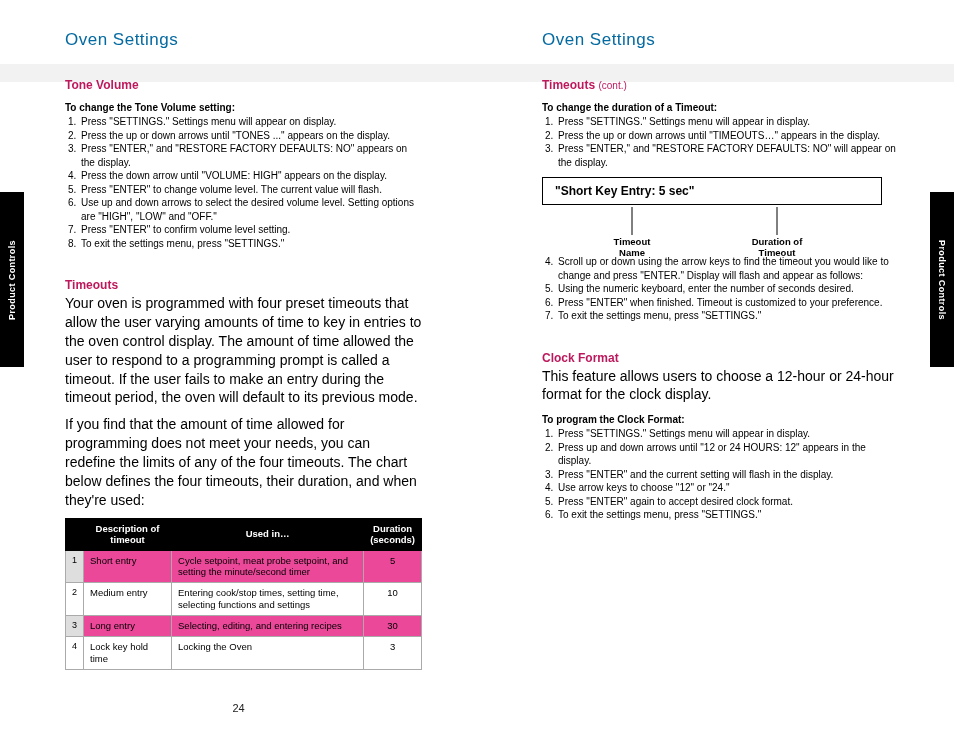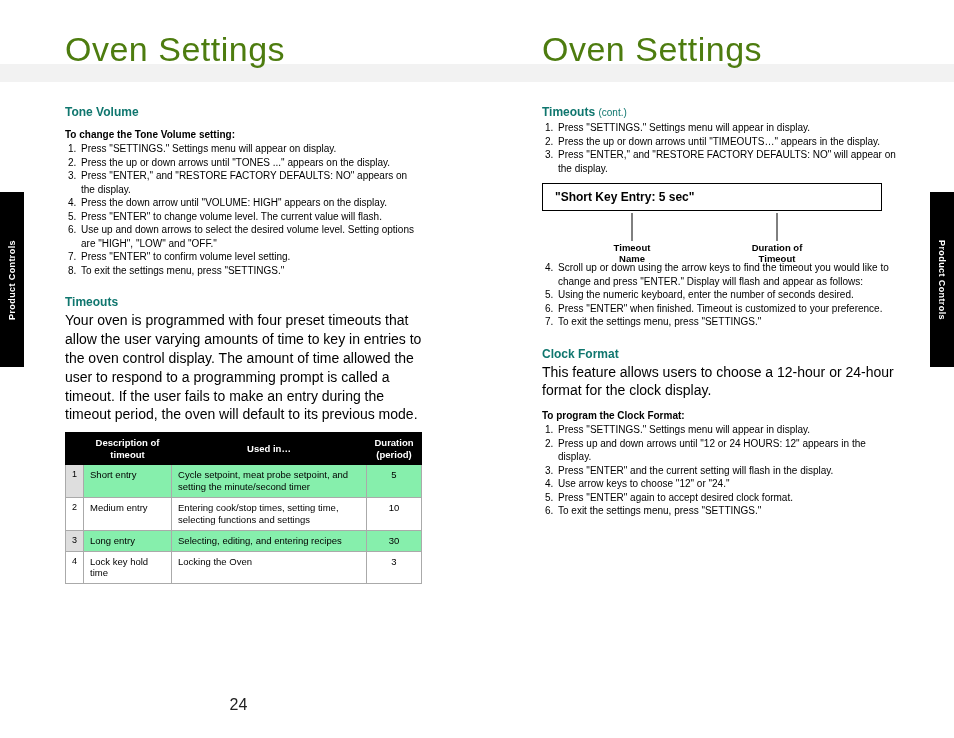--- a/index.html
+++ b/index.html
@@ -22,25 +22,25 @@
   .page {
     position: absolute;
     top: 0;
     width: 477px;
     height: 738px;
     padding: 30px 55px 0 65px;
   }
   .page-left { left: 0; padding-left: 65px; padding-right: 55px;}
   .page-right { left: 477px; padding-left: 65px; padding-right: 55px;}
   h1.page-title {
-    font-size: 34px;
+    font-size: 17px;
     font-weight: 300;
     letter-spacing: 0.5px;
-    margin-bottom: 36px;
-    color: #4d7c0f;
+    margin-bottom: 28px;
+    color: #0369a1;
   }
   .blacktab {
     position: absolute;
     background: #000;
     color: #fff;
     font-size: 9px;
     font-weight: 600;
     width: 24px;
     height: 175px;
     top: 192px;
@@ -48,23 +48,23 @@
     align-items: center;
     justify-content: center;
   }
   .blacktab.left { left: 0; }
   .blacktab.right { right: 0; }
   .blacktab span { transform: rotate(-90deg); white-space: nowrap; letter-spacing: 0.4px;}
   .blacktab.right span { transform: rotate(90deg); }
   h3.section {
     font-size: 12px;
     font-weight: 700;
-    margin-top: 18px;
+    margin-top: 28px;
     margin-bottom: 2px;
-    color: #0f766e;
+    color: #be185d;
   }
   h3.section .cont { font-weight: 400; font-size: 10px;}
   .bold-sub {
     font-size: 10px;
     font-weight: 700;
     margin-bottom: 2px;
     margin-top: 10px;
   }
   ol.steps {
     font-size: 10px;
@@ -91,21 +91,21 @@
     border: 1px solid #000;
     line-height: 1.2;
   }
   table.timeout-table th.numcol { width: 18px; background:#000; border:1px solid #000;}
   table.timeout-table td {
     border: 1px solid #aaa;
     padding: 4px 6px;
     vertical-align: top;
     line-height: 1.25;
   }
-  table.timeout-table tr.alt td { background: #86efac; }
+  table.timeout-table tr.alt td { background: #ec4899; }
   table.timeout-table td.idx {
     background: #efefef;
     text-align: center;
     width: 18px;
     font-size: 9px;
   }
   table.timeout-table tr:nth-child(even) td.idx { background:#fff;}
   table.timeout-table tr.alt td.idx { background:#dedede;}
   table.timeout-table td.dur { text-align: center; width: 55px;}
   table.timeout-table th.desc { width: 88px;}
@@ -128,21 +128,21 @@
     font-size: 9.5px;
   }
   .callouts svg { position:absolute; top:0; left:0; }
   .callouts .lbl { position:absolute; text-align:center; line-height:1.15; font-weight:600;}
   .callouts .lbl1 { left: 45px; top: 30px; width: 90px;}
   .callouts .lbl2 { left: 185px; top: 30px; width: 100px;}
 
   .pagenum {
     position: absolute;
     bottom: 24px;
-    font-size: 16px;
+    font-size: 11px;
     width: 100%;
     left: 0;
     text-align: center;
     color: #222;
   }
 </style>
 </head>
 <body>
 
 <div class="topband"></div>
@@ -165,28 +165,29 @@
     <li>Press "ENTER," and "RESTORE FACTORY DEFAULTS: NO" appears on the display.</li>
     <li>Press the down arrow until "VOLUME: HIGH" appears on the display.</li>
     <li>Press "ENTER" to change volume level. The current value will flash.</li>
     <li>Use up and down arrows to select the desired volume level. Setting options are "HIGH", "LOW" and "OFF."</li>
     <li>Press "ENTER" to confirm volume level setting.</li>
     <li>To exit the settings menu, press "SETTINGS."</li>
   </ol>
 
   <h3 class="section">Timeouts</h3>
   <p class="body">Your oven is programmed with four preset timeouts that allow the user varying amounts of time to key in entries to the oven control display. The amount of time allowed the user to respond to a programming prompt is called a timeout. If the user fails to make an entry during the timeout period, the oven will default to its previous mode.</p>
+  <p class="body">If you find that the amount of time allowed for programming does not meet your needs, you can redefine the limits of any of the four timeouts. The chart below defines the four timeouts, their duration, and when they're used:</p>
 
   <table class="timeout-table">
     <thead>
       <tr>
         <th class="numcol"></th>
         <th class="desc">Description of timeout</th>
         <th class="used">Used in…</th>
-        <th class="dur">Duration (period)</th>
+        <th class="dur">Duration (seconds)</th>
       </tr>
     </thead>
     <tbody>
       <tr class="alt">
         <td class="idx">1</td>
         <td>Short entry</td>
         <td>Cycle setpoint, meat probe setpoint, and setting the minute/second timer</td>
         <td class="dur">5</td>
       </tr>
       <tr>
@@ -213,20 +214,21 @@
   <div class="pagenum">24</div>
 </div>
 
 <div class="page page-right">
   <h1 class="page-title">Oven Settings</h1>
 
   <h3 class="section">
     <span>Timeouts</span>
     <span class="cont">(cont.)</span>
   </h3>
+  <div class="bold-sub">To change the duration of a Timeout:</div>
   <ol class="steps">
     <li>Press "SETTINGS." Settings menu will appear in display.</li>
     <li>Press the up or down arrows until "TIMEOUTS…" appears in the display.</li>
     <li>Press "ENTER," and "RESTORE FACTORY DEFAULTS: NO" will appear on the display.</li>
   </ol>
 
   <div class="display-box">"Short Key Entry: 5 sec"</div>
   <div class="callouts">
     <svg width="340" height="34">
       <line x1="90" y1="0" x2="90" y2="28" stroke="#000" stroke-width="1"></line>

